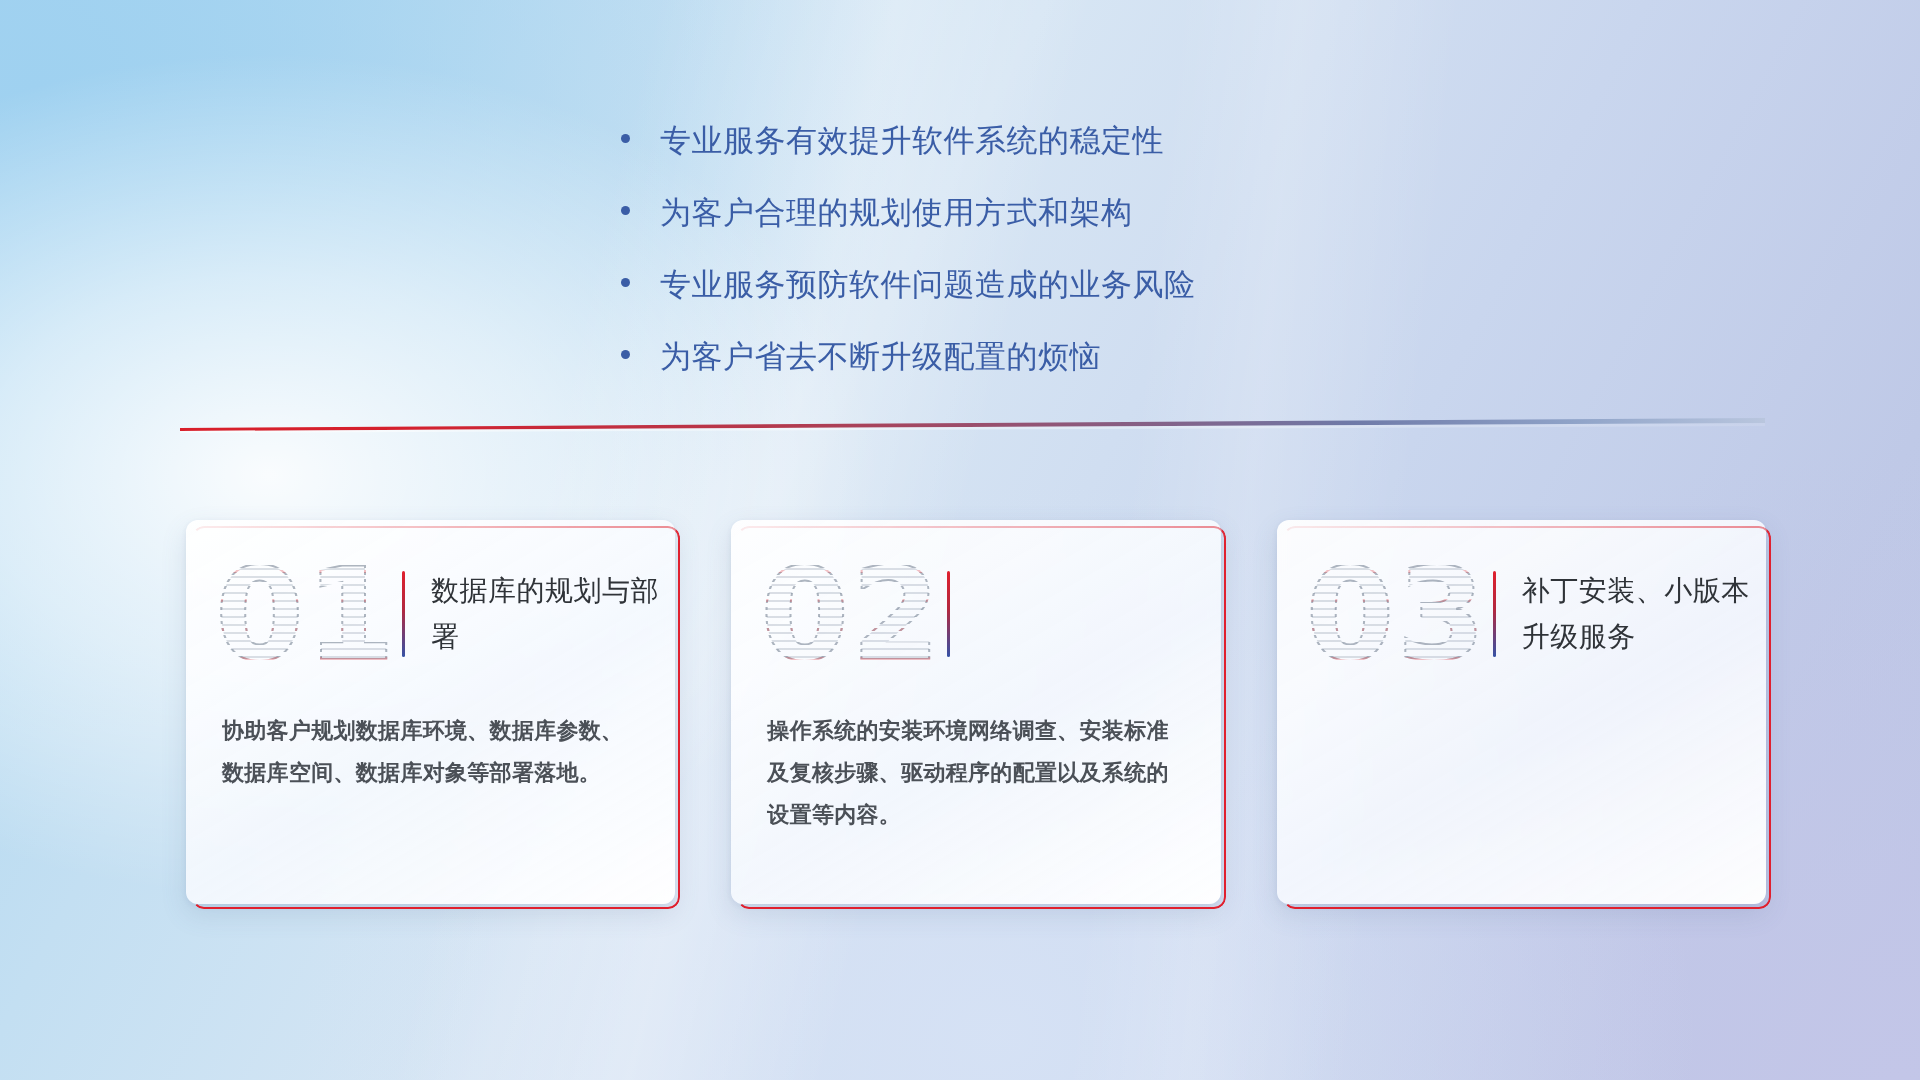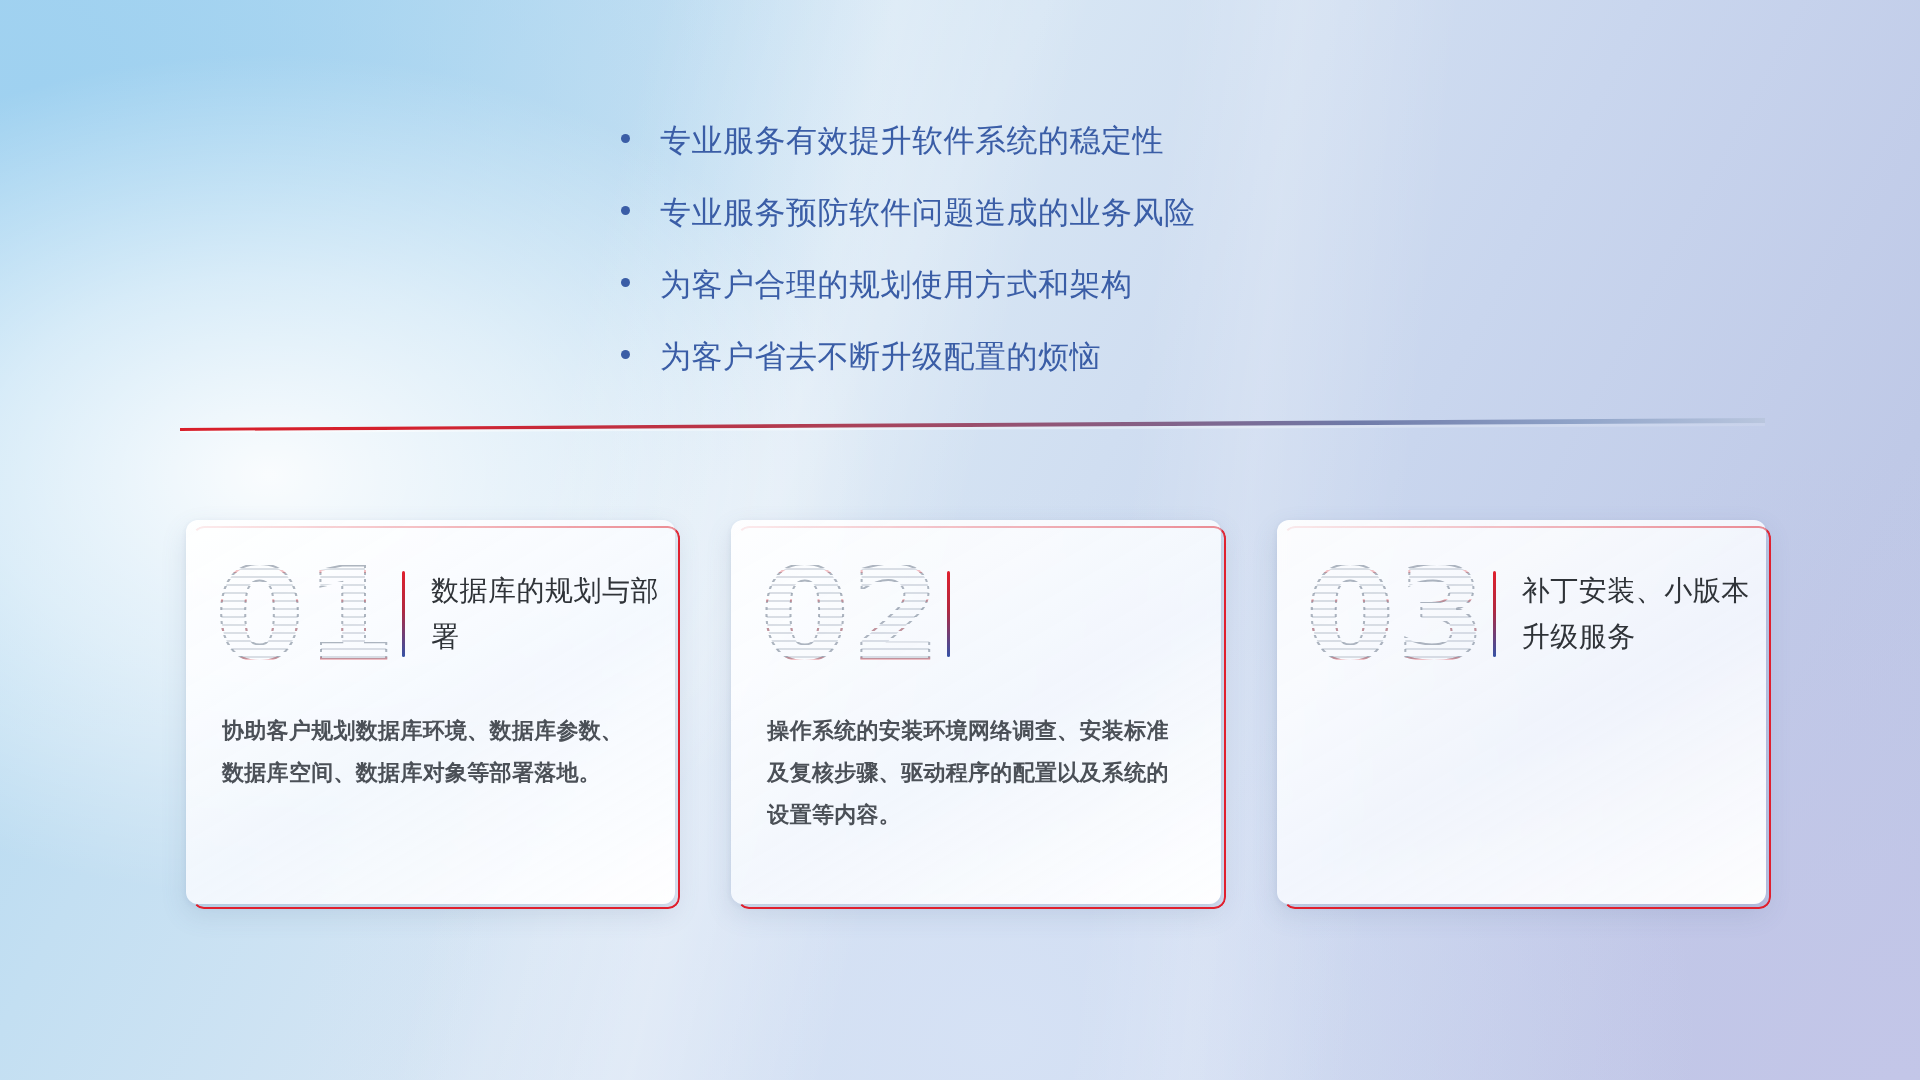--- a/index.html
+++ b/index.html
@@ -216,25 +216,25 @@
 
 <div id="slide">
 
   <div class="bullets">
     <div class="bullet-row">
       <span class="bullet-dot"></span>
       <span>专业服务有效提升软件系统的稳定性</span>
     </div>
     <div class="bullet-row">
       <span class="bullet-dot"></span>
-      <span>专业服务预防软件问题造成的业务风险</span>
+      <span>为客户合理的规划使用方式和架构</span>
     </div>
     <div class="bullet-row">
       <span class="bullet-dot"></span>
-      <span>为客户合理的规划使用方式和架构</span>
+      <span>专业服务预防软件问题造成的业务风险</span>
     </div>
     <div class="bullet-row">
       <span class="bullet-dot"></span>
       <span>为客户省去不断升级配置的烦恼</span>
     </div>
   </div>
 
   <div class="divider-wrap">
     <svg width="1585" height="22" viewBox="0 0 1585 22" preserveAspectRatio="none">
       <defs>

